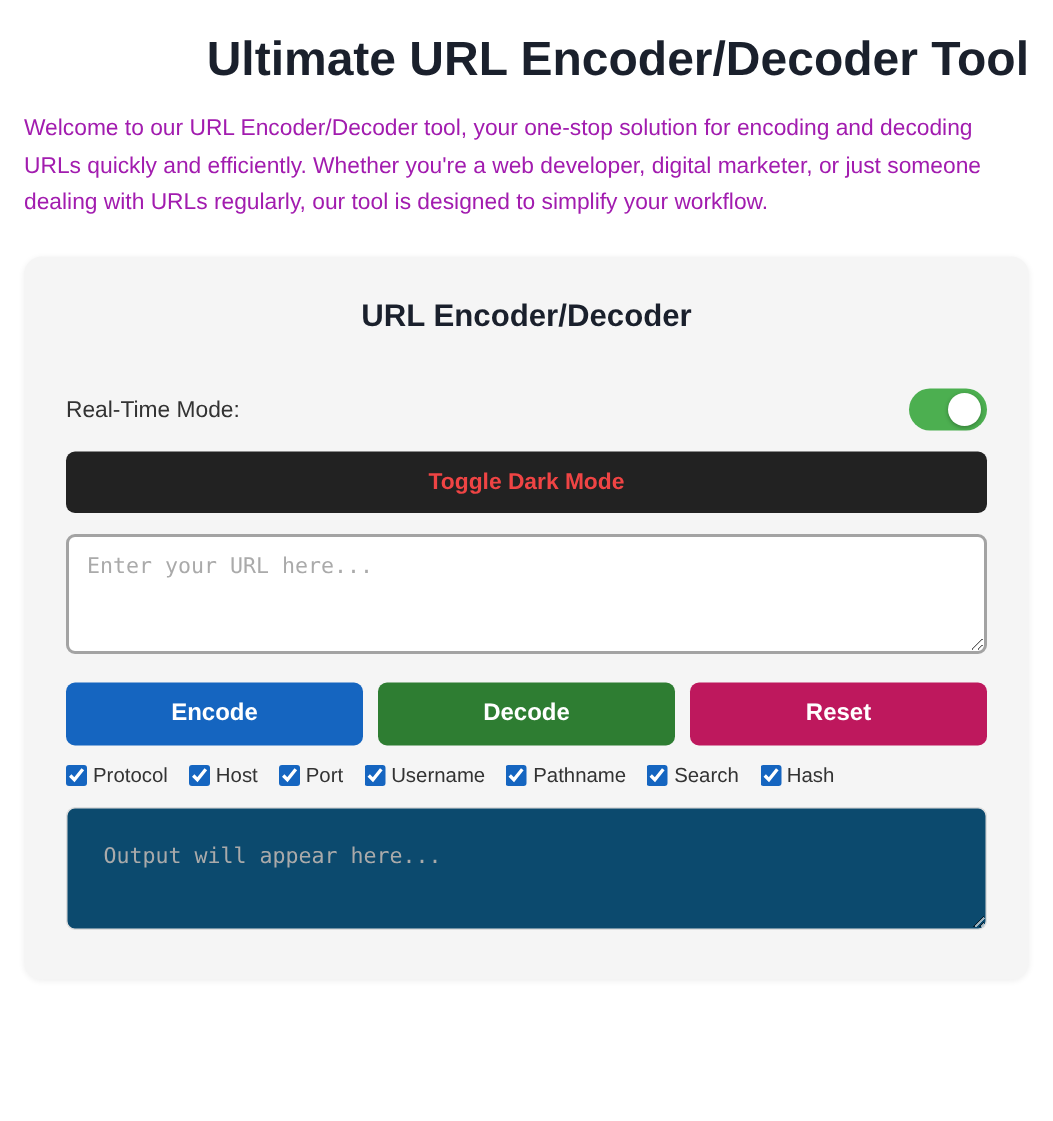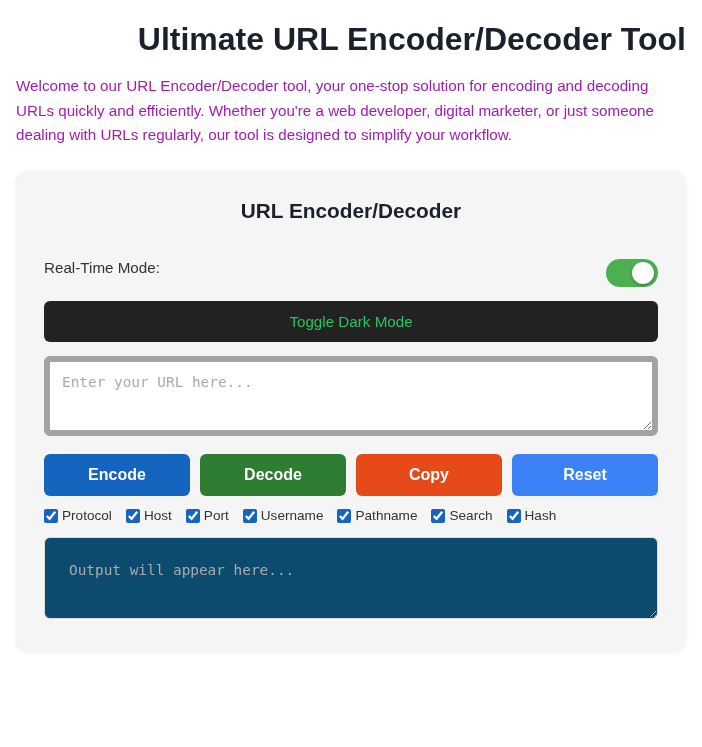--- a/index.html
+++ b/index.html
@@ -42,20 +42,21 @@
     .tool-title {
       text-align: center;
       font-size: 1.3rem;
       font-weight: 700;
       color: #1a202c;
       margin-bottom: 36px;
     }
 
     .realtime-row {
       display: flex;
+      align-items: center;
       justify-content: space-between;
       margin-bottom: 14px;
       margin-top: 27px;
     }
 
     .realtime-label {
       font-size: 0.95rem;
       color: #333;
     }
 
@@ -89,33 +90,33 @@
       bottom: 3px;
       background: white;
       border-radius: 50%;
       transition: left 0.2s;
       box-shadow: 0 1px 3px rgba(0,0,0,0.3);
     }
 
     .dark-mode-btn {
       width: 100%;
       background: #222;
-      color: #22c55e;
+      color: #ef4444;
       border: none;
       border-radius: 6px;
       padding: 12px;
       font-size: 0.95rem;
-      font-weight: 400;
+      font-weight: 700;
       cursor: pointer;
       margin-bottom: 14px;
     }
 
     .url-input {
       width: 100%;
-      border: 6px solid #a3a3a3;
+      border: 2px solid #a3a3a3;
       border-radius: 6px;
       padding: 12px;
       font-size: 0.9rem;
       color: #999;
       background: #fff;
       resize: vertical;
       min-height: 80px;
       margin-bottom: 14px;
       outline: none;
     }
@@ -147,21 +148,21 @@
 
     .btn-decode {
       background: #2E7D32;
     }
 
     .btn-copy {
       background: #E64A19;
     }
 
     .btn-reset {
-      background: #3b82f6;
+      background: #be185d;
     }
 
     .checkboxes-row {
       display: flex;
       align-items: flex-end;
       gap: 14px;
       flex-wrap: wrap;
       margin-bottom: 14px;
       font-size: 0.85rem;
       color: #333;
@@ -216,21 +217,20 @@
     </label>
   </div>
 
   <button class="dark-mode-btn">Toggle Dark Mode</button>
 
   <textarea class="url-input" placeholder="Enter your URL here..." style=""></textarea>
 
   <div class="buttons-row">
     <button class="btn btn-encode">Encode</button>
     <button class="btn btn-decode">Decode</button>
-    <button class="btn btn-copy">Copy</button>
     <button class="btn btn-reset">Reset</button>
   </div>
 
   <div class="checkboxes-row" id="checkboxes-container">
   <label class="checkbox-item">
         <input type="checkbox" checked="" style="">
         <span>Protocol</span>
       </label>
       <label class="checkbox-item">
         <input type="checkbox" checked="" style="">

